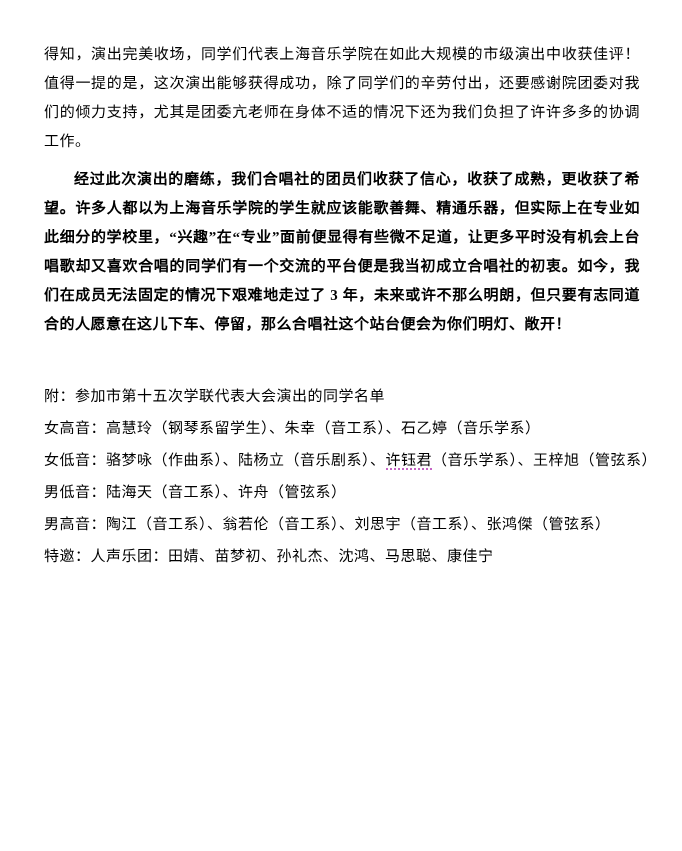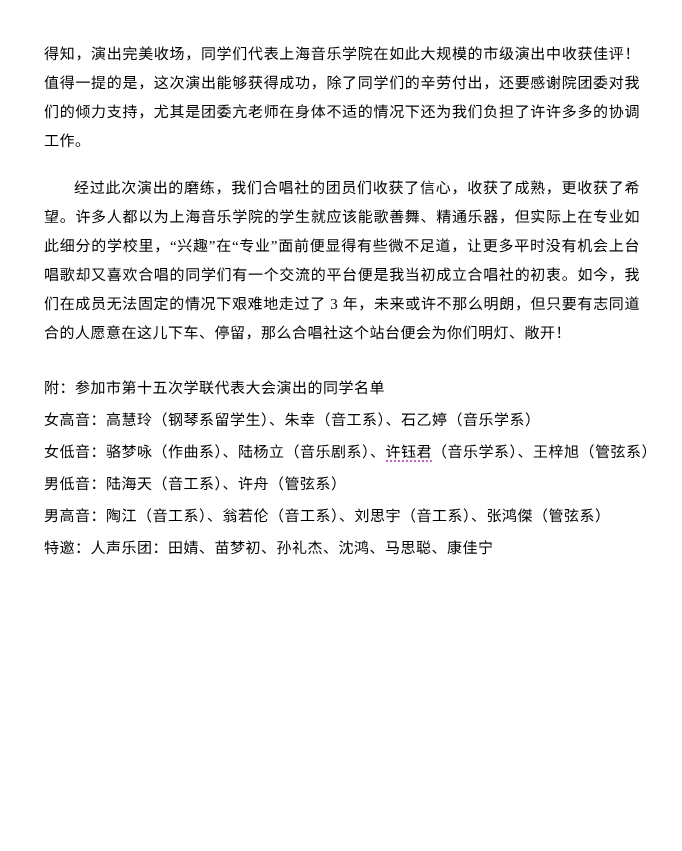--- a/index.html
+++ b/index.html
@@ -24,24 +24,25 @@
   .para {
     font-size: 15px;
     line-height: 29px;
     text-align: justify;
     text-justify: inter-ideograph;
     letter-spacing: 0.5px;
     margin: 0;
   }
   .para.indent {
     text-indent: 2em;
-    margin-top: 18px;
+    margin-top: 9px;
+    font-weight: bold;
   }
   .attachment {
-    margin-top: 24px;
+    margin-top: 41px;
   }
   .attachment .line,
   .author .line {
     font-size: 15px;
     line-height: 32px;
     letter-spacing: 0.5px;
     white-space: nowrap;
   }
   .author {
     margin-top: 20px;

